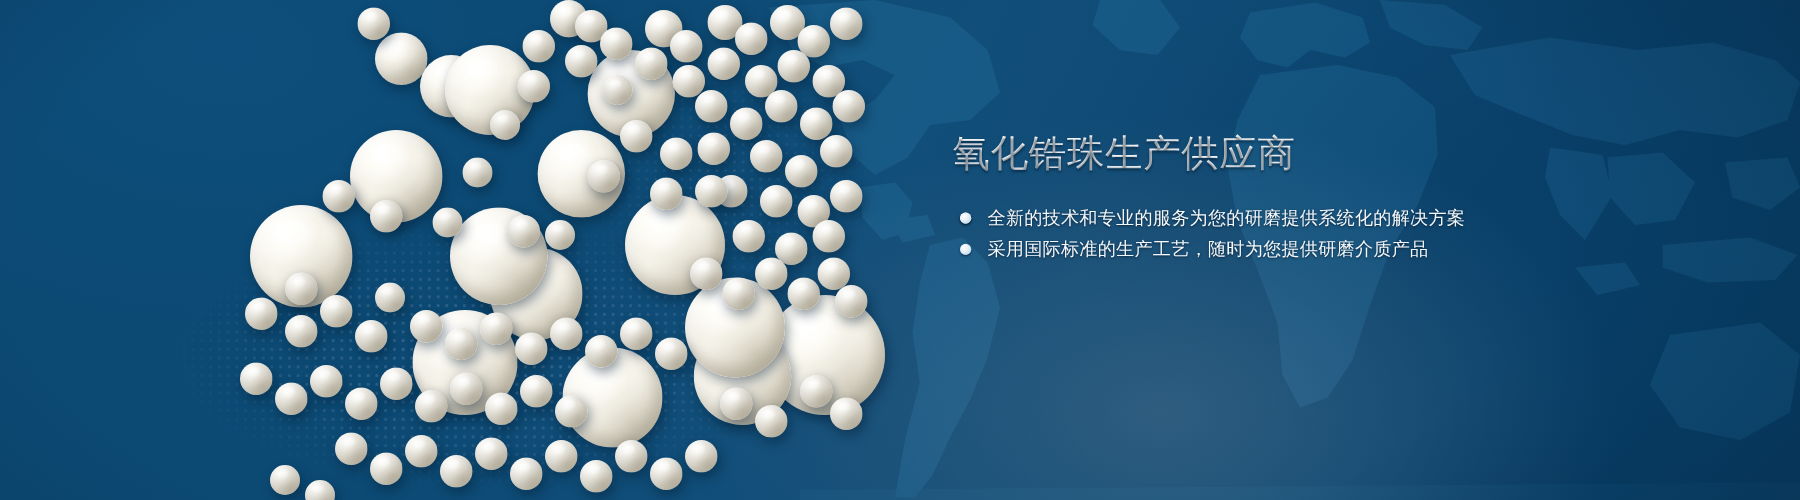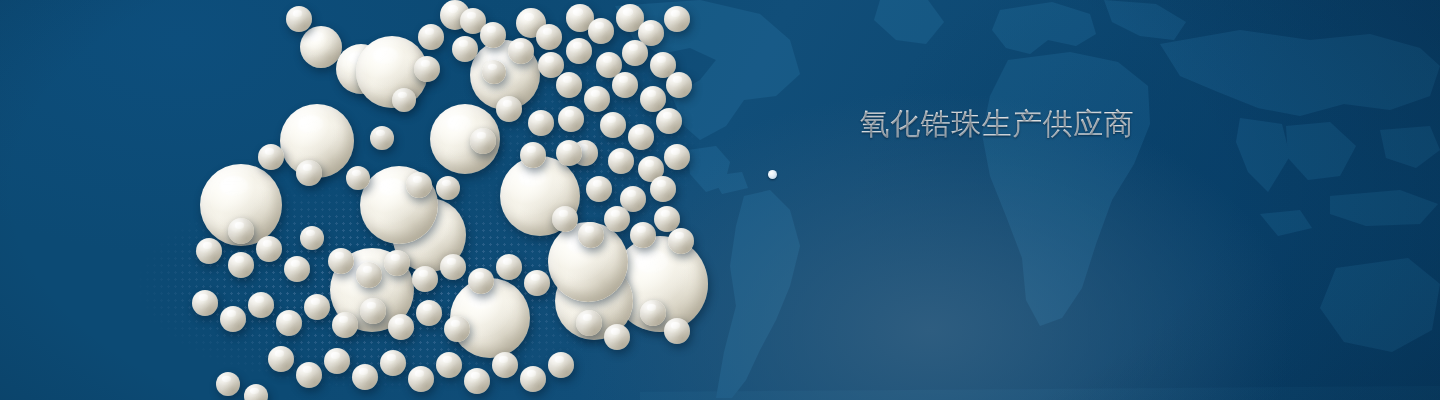--- a/index.html
+++ b/index.html
@@ -83,21 +83,20 @@
     background:linear-gradient(145deg, rgba(255,255,255,.99), rgba(255,255,255,.10));
     filter:blur(1.1px);
   }
   .bead.sm::after{ left:25%; top:16%; width:36%; height:26%; filter:blur(.7px); }
 
   
   #copy {
     position:absolute;
     left:762px; top:104px;
     width:470px;
-    text-align:center;
   }
   #title {
     font-size:30px;
     line-height:40px;
     letter-spacing:.5px;
     font-weight:400;
     color:#ffffff;
     background:linear-gradient(180deg,#ffffff 0%,#ffffff 62%,#cfdbe6 100%);
     -webkit-background-clip:text;
             background-clip:text;
@@ -284,16 +283,18 @@
       <div class="bead sm" style="left: 664px; top: 318px; width: 26px; height: 26px;"></div>
       <div class="bead sm" style="left: 556px; top: 140px; width: 26px; height: 26px;"></div>
     </div>
 
   <div class="bg-vignette"></div>
 
   <div id="copy">
     <div id="title">氧化锆珠生产供应商</div>
     <ul id="bullets">
         <li class="bullet"><span class="dot"></span></li>
+        <li class="bullet"><span class="dot"></span><span>全新的技术和专业的服务为您的研磨提供系统化的解决方案</span></li>
+        <li class="bullet"><span class="dot"></span><span>采用国际标准的生产工艺，随时为您提供研磨介质产品</span></li>
       </ul>
   </div>
 
 </div>
 
 </body></html>

